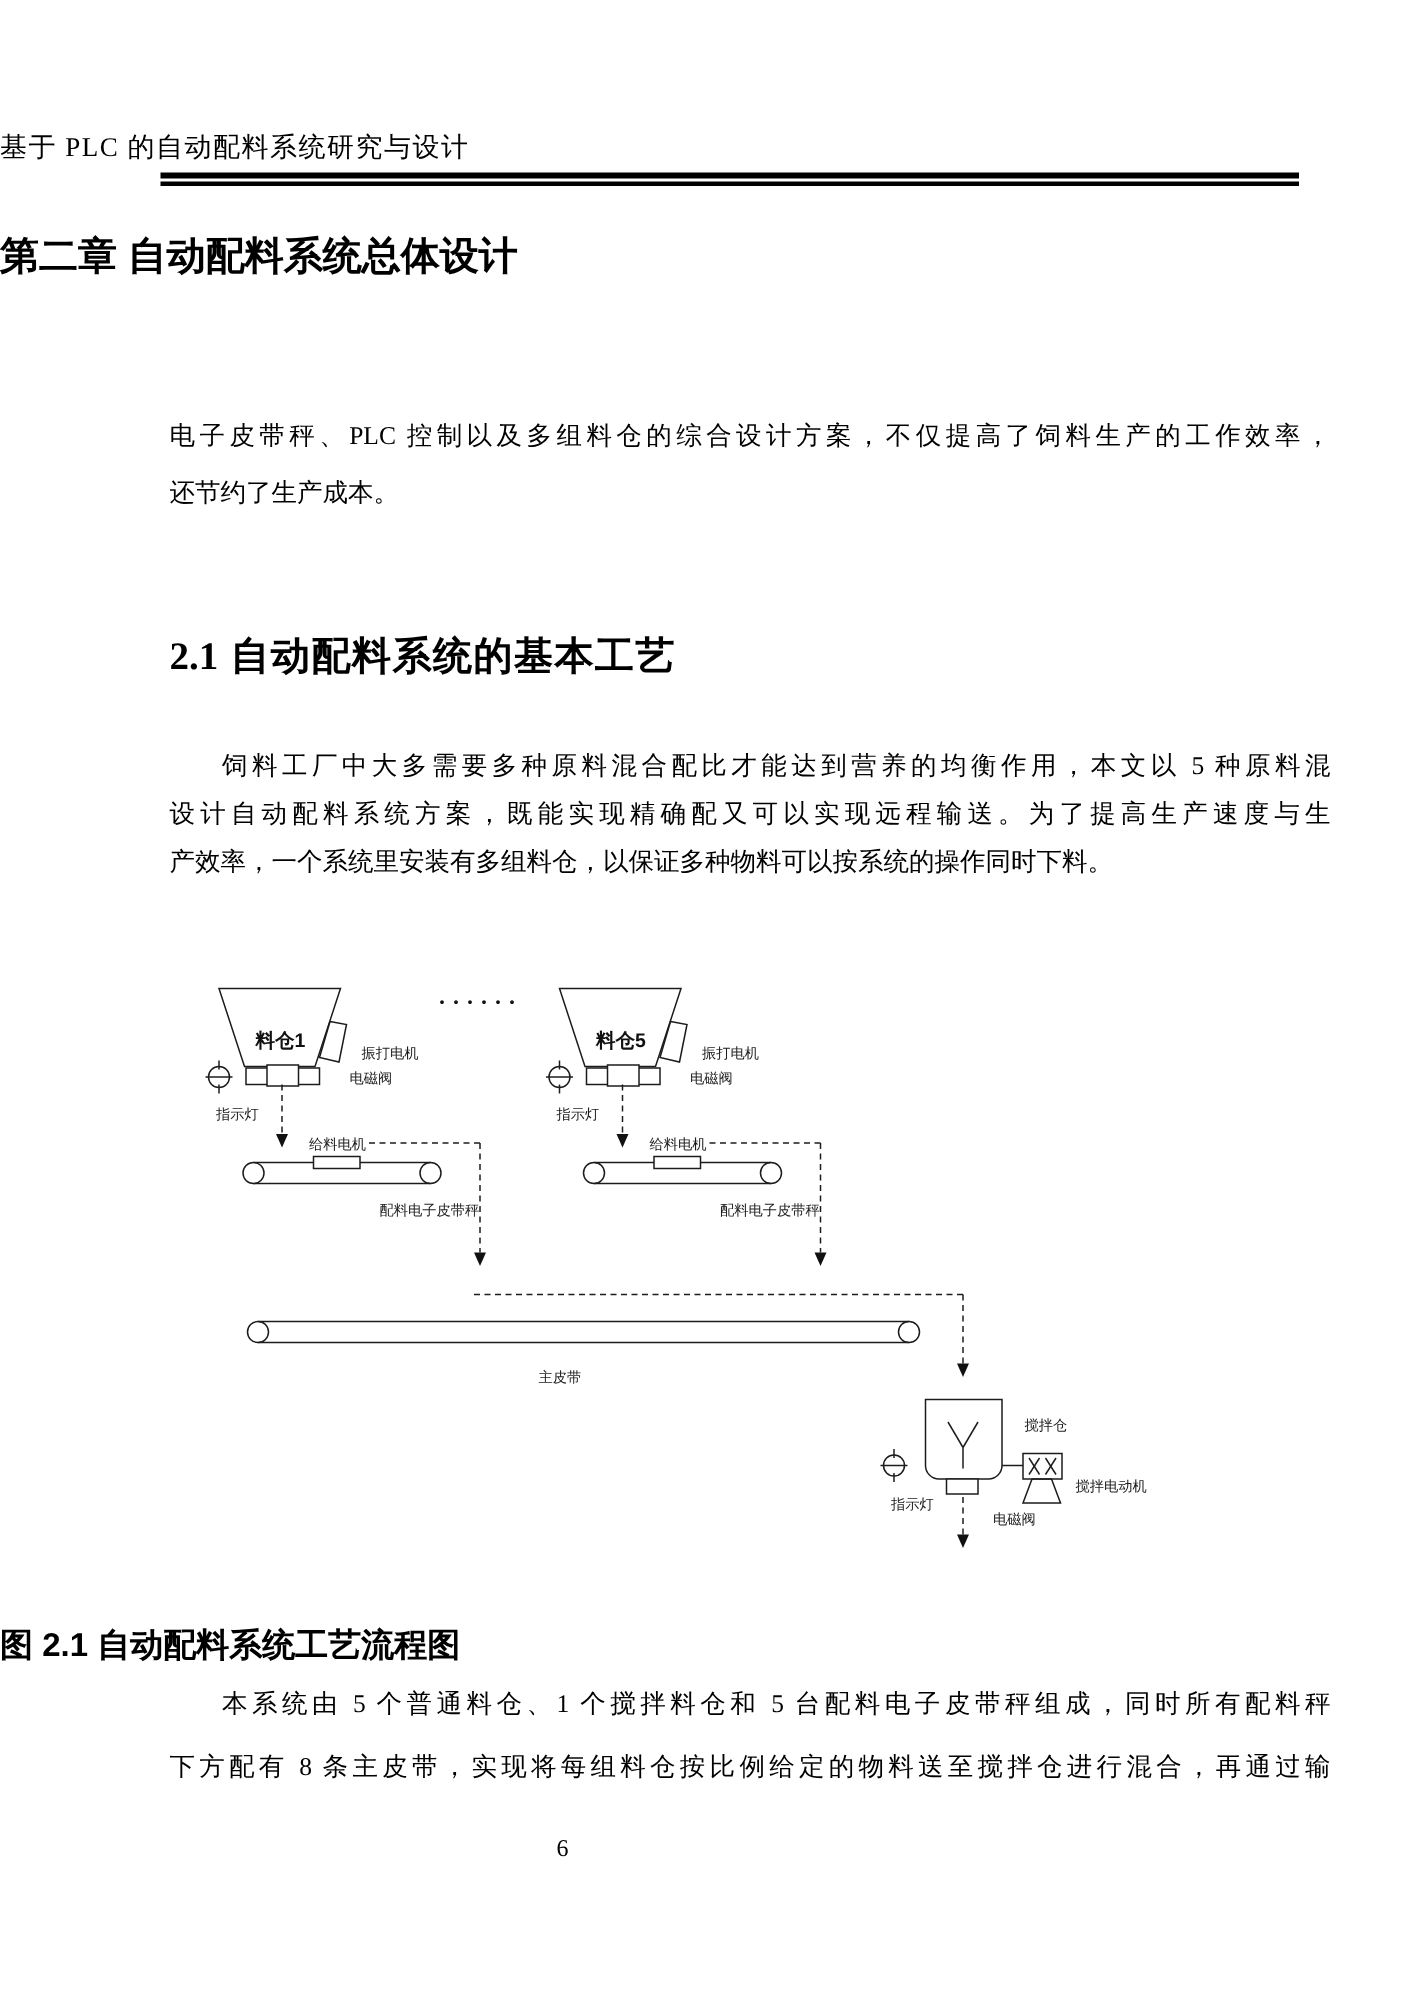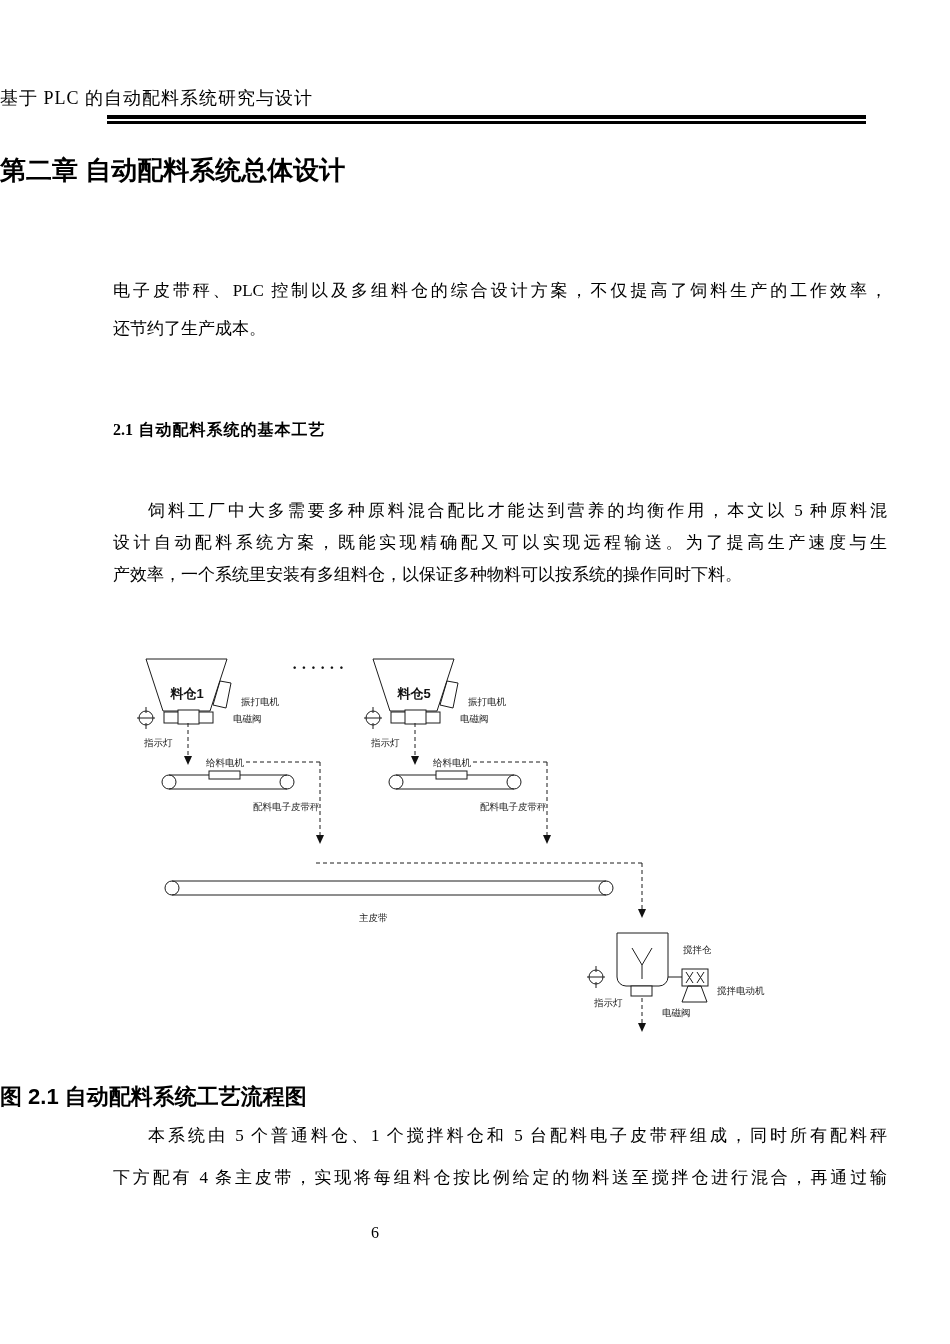--- a/index.html
+++ b/index.html
@@ -26,21 +26,21 @@
   .p1 .bl { height:38px; line-height:38px; }
   .p2 { top:495px; }
   .p2 .bl { height:32px; line-height:32px; }
   .p3 { top:1115px; }
   .p3 .bl { height:42px; line-height:42px; }
   .bl { white-space:normal; }
   .j  { text-align:justify; text-align-last:justify; }
   .ind { text-indent:35px; }
 
   .section-heading {
-    top:420px; left:113px; font-size:16px; font-weight:bold; letter-spacing:1px;
+    top:420px; left:113px; font-size:26px; font-weight:bold; letter-spacing:1px;
     font-family:"Liberation Sans","DejaVu Sans",sans-serif;
     text-align:right;
   }
   .section-heading .num { font-family:"Liberation Serif","DejaVu Serif",serif; letter-spacing:0; }
 
   .fig-caption {
     top:1082px; font-size:22px; font-weight:bold;
     font-family:"Liberation Sans","DejaVu Sans",sans-serif;
   }
 
@@ -185,16 +185,16 @@
       <polygon class="ln" points="688,341 701,341 707,357 682,357"></polygon>
     </g>
     <text class="lbl" x="717" y="349">搅拌电动机</text>
   </g>
 </svg>
 
 <div class="abs centerband fig-caption">图 2.1 自动配料系统工艺流程图</div>
 
 <div class="abs bodycol p3">
   <div class="bl j ind">本系统由 5 个普通料仓、1 个搅拌料仓和 5 台配料电子皮带秤组成，同时所有配料秤</div>
-  <div class="bl j">下方配有 4 条主皮带，实现将每组料仓按比例给定的物料送至搅拌仓进行混合，再通过输</div>
+  <div class="bl j">下方配有 8 条主皮带，实现将每组料仓按比例给定的物料送至搅拌仓进行混合，再通过输</div>
 </div>
 
 <div class="abs page-number">6</div>
 
 </body></html>

